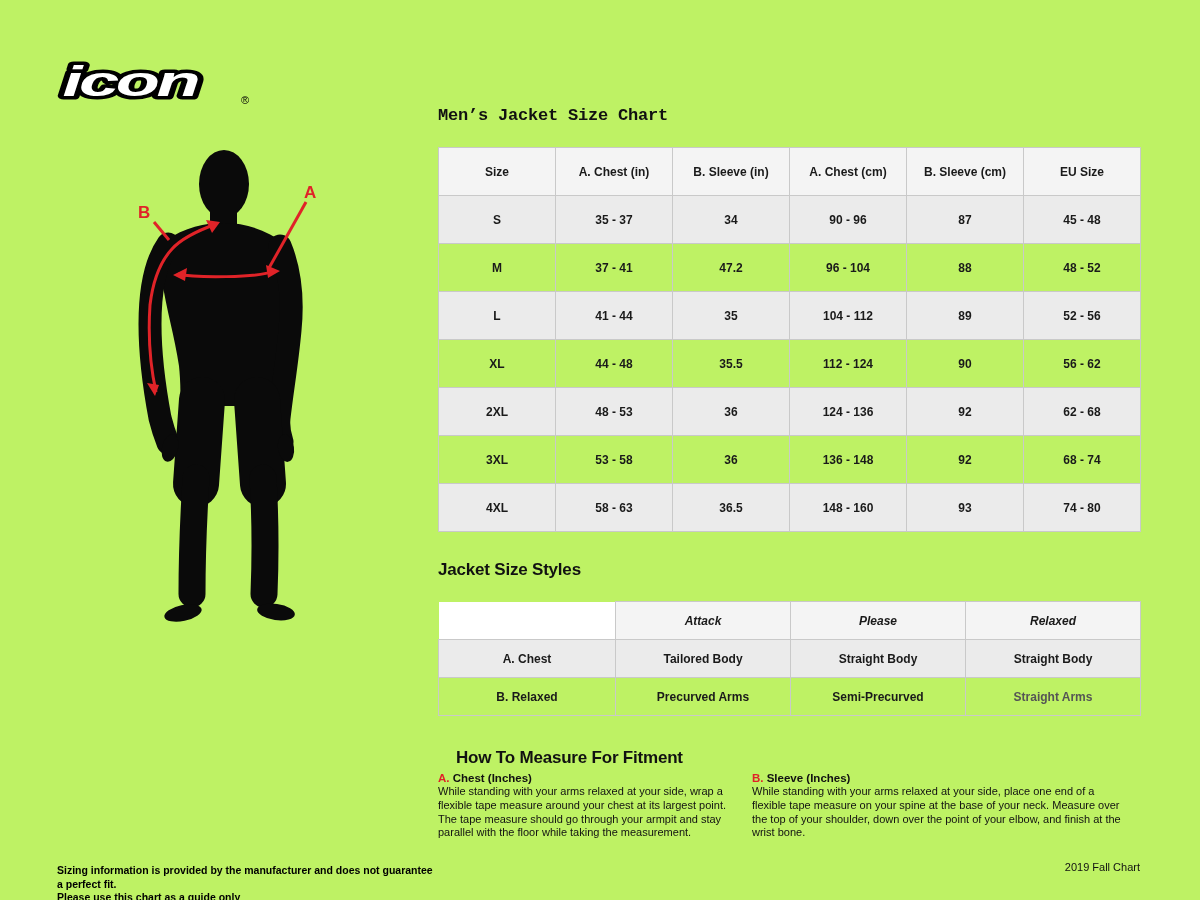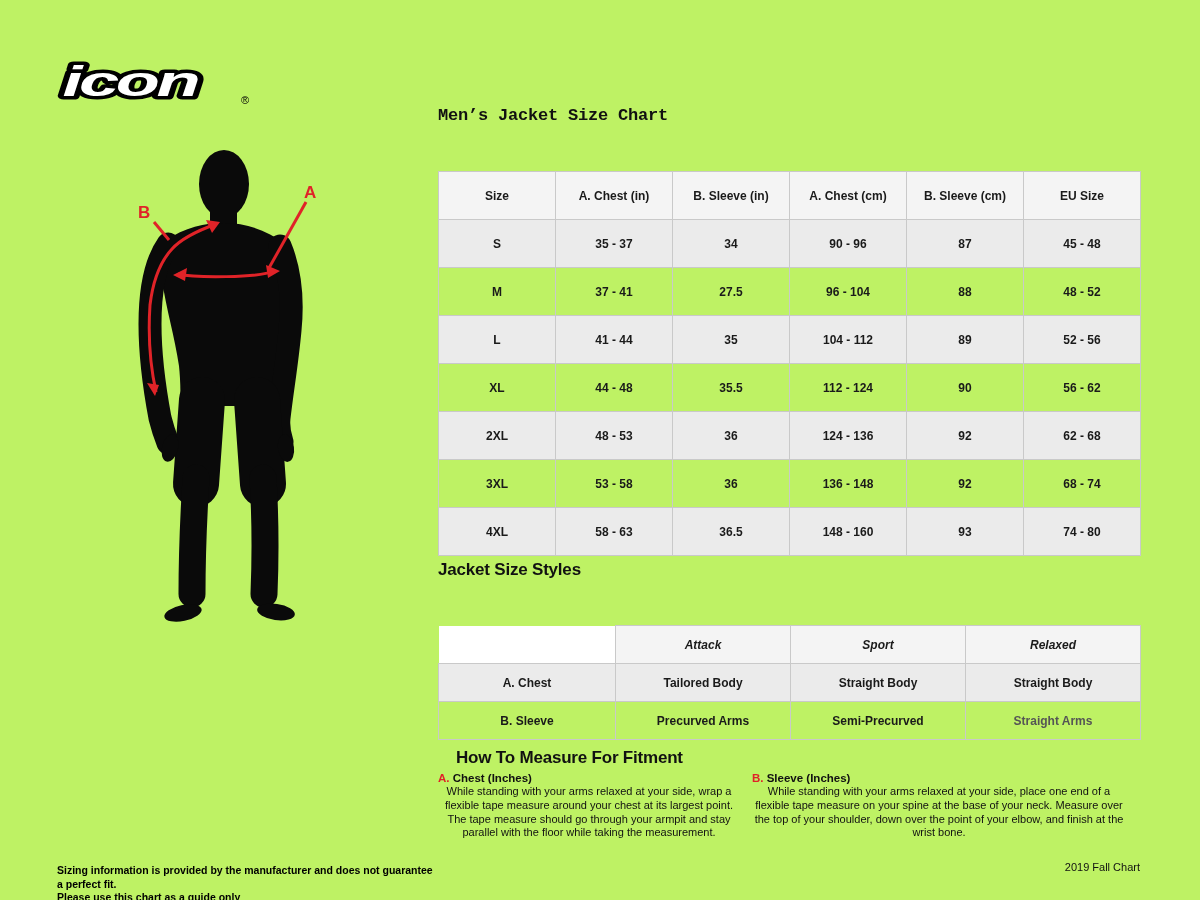--- a/index.html
+++ b/index.html
@@ -15,21 +15,21 @@
 
   
   .section-title {
     font-size:17px; font-weight:bold; color:#111; letter-spacing:-0.2px;
   }
   .t1 { left:438px; top:106px;font-family:Liberation Mono, monospace; }
   .t2 { left:438px; top:560px; }
   .t3 { left:456px; top:748px; }
 
   
-  table { border-collapse:collapse; table-layout:fixed;margin-top:24px; }
+  table { border-collapse:collapse; table-layout:fixed; }
   .main-table { left:438px; top:147px; width:702px; }
   .main-table th, .main-table td {
     border:1px solid #c9c9c9; height:48px; text-align:center; vertical-align:middle;
     font-size:12px; font-weight:bold; color:#1a1a1a; width:117px;
   }
   .main-table tr.head th { background:#f4f4f4; }
   .main-table tr.gray td, .main-table tr.gray th { background:#ebebeb; }
 
   
   .styles-table { left:438px; top:601px; width:702px; }
@@ -41,21 +41,21 @@
   .styles-table tr.gray th, .styles-table tr.gray td { background:#ebebeb; }
   .styles-table td.blank { border:none; background:#fff; }
   .styles-table .light { color:#555; font-weight:bold; }
 
   
   .measure { left:438px; top:772px; display:flex; gap:12px; }
   .measure-col-a { width:302px; }
   .measure-col-b { width:374px; }
   .measure-head { font-size:11.5px; font-weight:bold; color:#111; margin-bottom:1px; }
   .measure-head .red { color:#e02328; }
-  .measure-text { font-size:11px; line-height:13.8px; color:#111;text-align:center; }
+  .measure-text { font-size:11px; line-height:13.8px; color:#111; }
 
   
   .disclaimer { left:57px; top:816px; width:380px; font-size:10.5px; font-weight:bold; line-height:13.5px; color:#000;margin-top:48px; }
   .version { left:940px; top:861px; width:200px; text-align:right; font-size:11px; color:#111; }
 
   svg text.fig-label { font-family:"Liberation Sans", sans-serif; font-weight:bold; font-size:17px; fill:#e02328; }
 </style>
 </head>
 <body>
 
@@ -125,21 +125,21 @@
       <td>S</td>
       <td>35 - 37</td>
       <td>34</td>
       <td>90 - 96</td>
       <td>87</td>
       <td>45 - 48</td>
     </tr>
     <tr>
       <td>M</td>
       <td>37 - 41</td>
-      <td>27.5</td>
+      <td>47.2</td>
       <td>96 - 104</td>
       <td>88</td>
       <td>48 - 52</td>
     </tr>
     <tr class="gray">
       <td>L</td>
       <td>41 - 44</td>
       <td>35</td>
       <td>104 - 112</td>
       <td>89</td>
@@ -186,31 +186,31 @@
     <colgroup>
         <col style="width:177px">
         <col style="width:175px">
         <col style="width:175px">
         <col style="width:175px">
       </colgroup>
     <tbody>
         <tr class="head">
       <td class="blank"></td>
       <th>Attack</th>
-      <th>Sport</th>
+      <th>Please</th>
       <th>Relaxed</th>
     </tr>
     <tr class="gray">
       <th>A. Chest</th>
       <td>Tailored Body</td>
       <td>Straight Body</td>
       <td>Straight Body</td>
     </tr>
     <tr>
-      <th>B. Sleeve</th>
+      <th>B. Relaxed</th>
       <td>Precurved Arms</td>
       <td>Semi-Precurved</td>
       <td class="light">Straight Arms</td>
     </tr>
   </tbody>
     </table>
 
   <div class="abs section-title t3">How To Measure For Fitment</div>
 
   <div class="abs measure">

